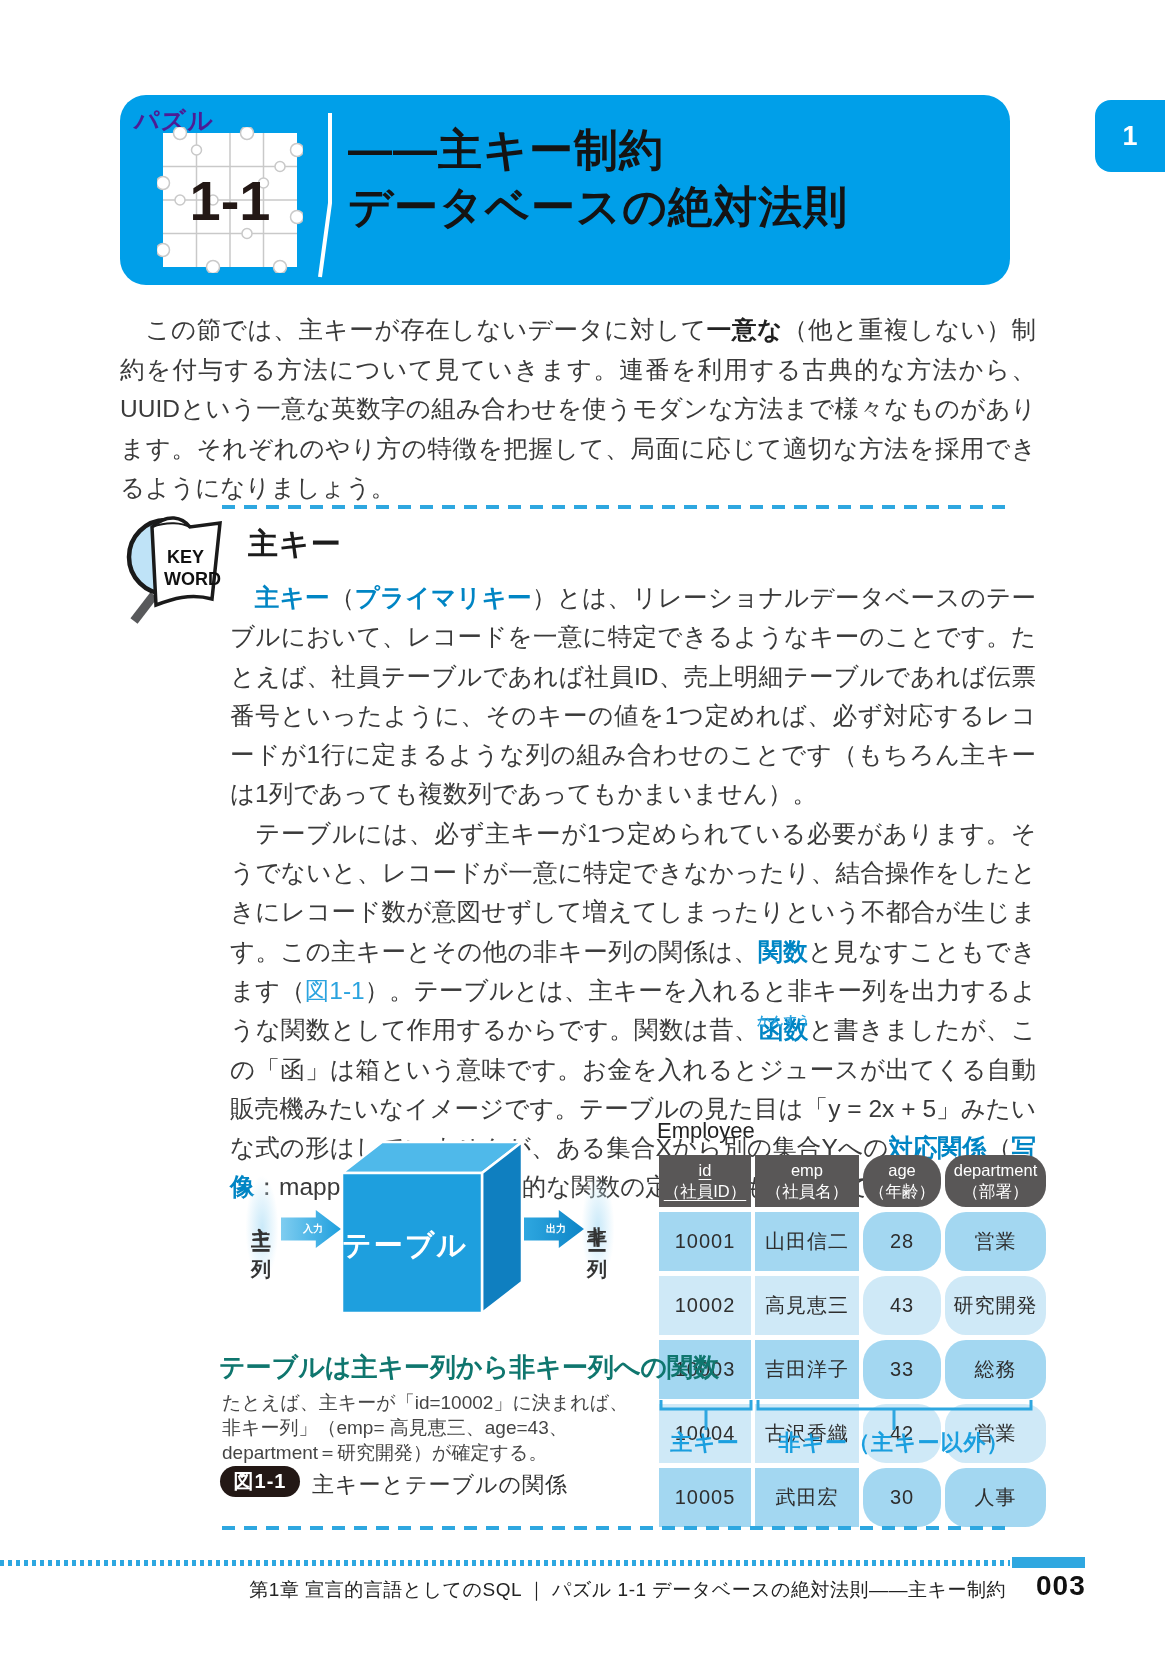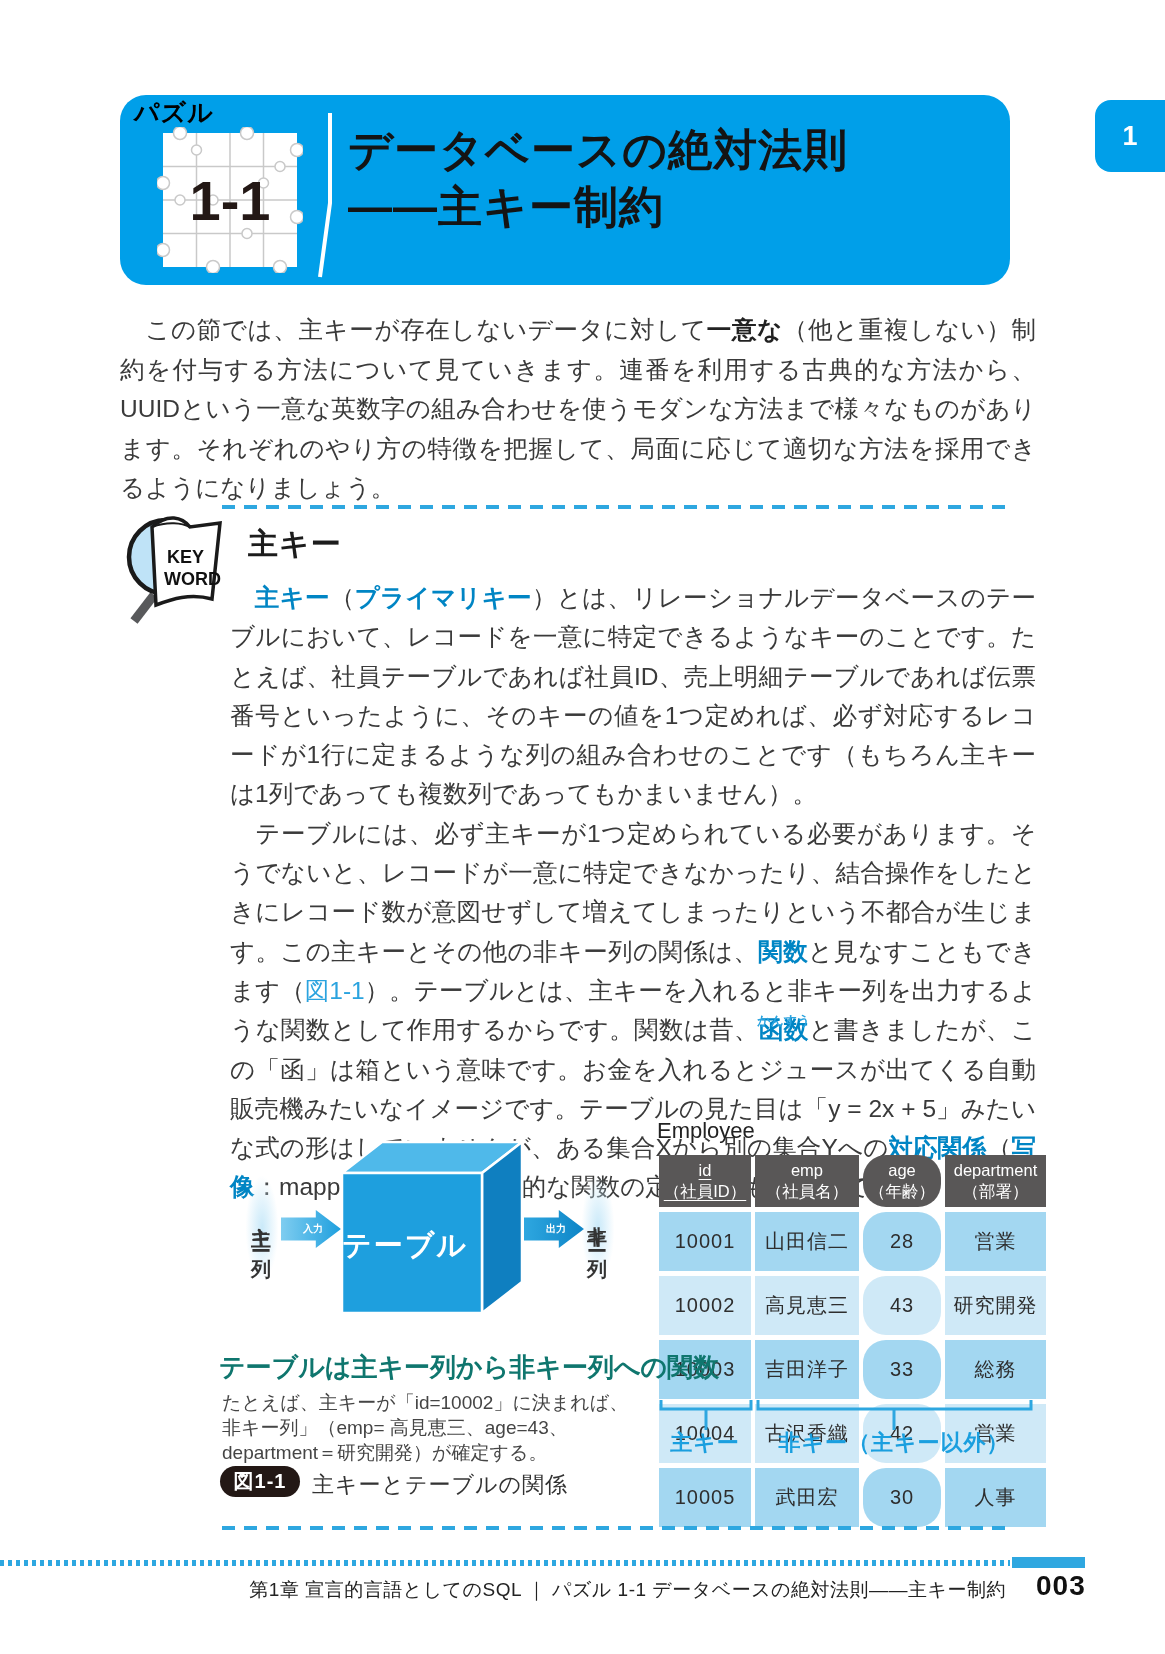--- a/index.html
+++ b/index.html
@@ -18,21 +18,21 @@
     font-family:"Liberation Sans","DejaVu Sans",sans-serif;color:var(--ink);
   }
   
   .chapter-tab{
     position:absolute;right:0;top:100px;width:70px;height:72px;background:var(--accent);
     border-radius:16px 0 0 16px;color:#fff;font-size:27px;font-weight:bold;
     display:flex;align-items:center;justify-content:center;
   }
   
   .banner{position:absolute;left:120px;top:95px;width:890px;height:190px;background:var(--accent);border-radius:26px;}
-  .kicker{position:absolute;left:14px;top:1px;color:#000000;font-size:25px;font-weight:bold;letter-spacing:1px;}
+  .kicker{position:absolute;left:14px;top:9px;color:#4c1d95;font-size:25px;font-weight:bold;letter-spacing:1px;}
   .puzzle{position:absolute;left:37px;top:32px;width:146px;height:146px;}
   .banner-divider{position:absolute;left:196px;top:16px;width:24px;height:168px;}
   .banner-title{position:absolute;left:228px;top:26px;color:#141414;font-weight:900;font-size:44px;line-height:57px;letter-spacing:1px;white-space:nowrap;}
   
   .intro{position:absolute;left:120px;top:310px;width:916px;font-size:24.5px;line-height:39.5px;text-align:justify;color:#3a3a3a;}
   
   .rule-dashed{position:absolute;height:4px;background:repeating-linear-gradient(90deg,var(--accent-light) 0 13px,transparent 13px 22px);}
   .rule-top{left:222px;top:505px;width:788px;}
   .rule-bottom{left:222px;top:1526px;width:788px;}
   .kw-icon{position:absolute;left:124px;top:505px;width:104px;height:122px;}
@@ -66,21 +66,21 @@
   .emp-title{position:absolute;left:657px;top:1118px;font-size:22px;color:#222;}
   .emp-table{position:absolute;left:655px;top:1150px;border-collapse:separate;border-spacing:4px 5px;}
   .emp-table th{background:var(--header-gray);color:#fff;font-weight:normal;font-size:16.5px;line-height:21px;padding:5px 2px;text-align:center;vertical-align:middle;}
   .emp-table th .u{text-decoration:underline;text-underline-offset:3px;}
   .emp-table td{font-size:20px;color:#2e2e2e;text-align:center;padding:16px 2px;height:27px;letter-spacing:1px;}
   .emp-table tr.odd td{background:var(--row-dark);}
   .emp-table tr.even td{background:var(--row-light);}
   .emp-table th:nth-child(1),.emp-table td:nth-child(1){width:88px;margin-top:39px;}
   .emp-table th:nth-child(2),.emp-table td:nth-child(2){width:100px;}
   .emp-table th:nth-child(3),.emp-table td:nth-child(3){width:74px;border-radius:23px;}
-  .emp-table th:nth-child(4),.emp-table td:nth-child(4){width:97px;}
+  .emp-table th:nth-child(4),.emp-table td:nth-child(4){width:97px;border-radius:21px;}
   .brackets{position:absolute;left:657px;top:1400px;width:378px;height:32px;}
   .bracket-label{position:absolute;top:1428px;font-size:22px;font-weight:bold;color:#1A9FDF;text-align:center;letter-spacing:1px;}
   .bracket-label-pk{left:657px;width:96px;}
   .bracket-label-nk{left:753px;width:282px;}
   
   .fig-cap-title{position:absolute;left:219px;top:1350px;font-size:26px;font-weight:bold;color:#0f766e;white-space:nowrap;}
   .fig-cap-note{position:absolute;left:222px;top:1390px;font-size:19px;line-height:25px;color:#454545;}
   .fig-badge{position:absolute;left:220px;top:1466px;width:80px;height:31px;border-radius:16px;background:#231815;color:#fff;
              font-size:20px;font-weight:bold;display:flex;align-items:center;justify-content:center;letter-spacing:1px;}
   .fig-cap{position:absolute;left:312px;top:1470px;font-size:22px;color:#333;letter-spacing:1px;}
@@ -127,22 +127,22 @@
         <circle cx="56" cy="73" r="5"></circle>
           <circle cx="123" cy="39.5" r="5"></circle>
       </g>
       <text x="73" y="93" text-anchor="middle" font-size="56" font-weight="900" fill="#231815" font-family="Liberation Sans, DejaVu Sans, sans-serif">1-1</text>
     </svg>
     <svg class="banner-divider" viewBox="0 0 24 168">
       <polyline points="14,2 14,92 4,166" fill="none" stroke="#ffffff" stroke-width="4"></polyline>
     </svg>
 
     <div class="banner-title">
+      <div>――主キー制約</div>
       <div>データベースの絶対法則</div>
-      <div>――主キー制約</div>
     </div>
   </div>
 
   <div class="intro"><span>　この節では、主キーが存在しないデータに対して</span><span class="b">一意な</span><span>（他と重複しない）制約を付与する方法について見ていきます。連番を利用する古典的な方法から、UUIDという一意な英数字の組み合わせを使うモダンな方法まで様々なものがあります。それぞれのやり方の特徴を把握して、局面に応じて適切な方法を採用できるようになりましょう。</span></div>
 
   <div class="rule-dashed rule-top"></div>
 
   <svg class="kw-icon" viewBox="0 0 104 122">
     <line x1="10" y1="116" x2="30" y2="90" stroke="#58595b" stroke-width="9"></line>
     <circle cx="42" cy="52" r="37" fill="#BFE3F7" stroke="#1a1a1a" stroke-width="4.5"></circle>

